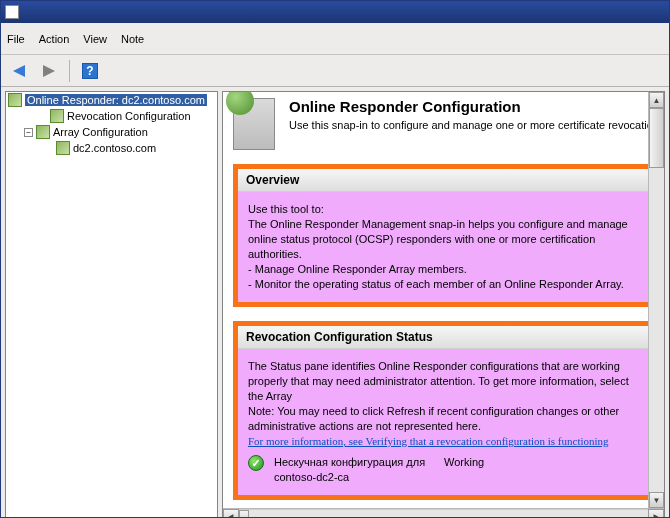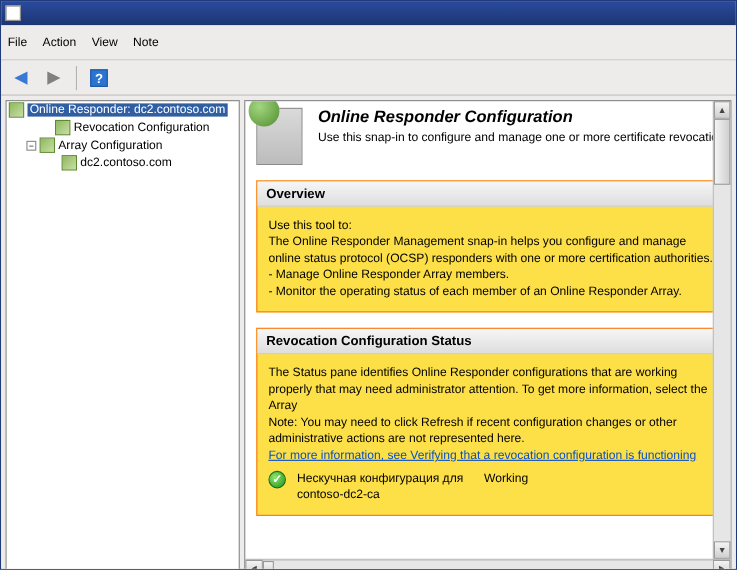--- a/index.html
+++ b/index.html
@@ -143,43 +143,42 @@
     position:absolute;
     top:-12px; left:-8px;
     width:28px; height:28px;
     border-radius:50%;
     background: radial-gradient(circle at 35% 35%, #a3d681, #4f8d2c);
   }
   .page-title {
     font-size: 15px;
     font-weight: bold;
     margin: 0 0 4px 0;
-    font-style: italic;
   }
   .page-subtitle {
     font-size: 11px;
   }
   .section {
     margin-top: 14px;
-    border: 1px solid #f97316;
-    background:#fde047;
+    border: 5px solid #f97316;
+    background:#f0abfc;
   }
   .section-header {
     background: linear-gradient(to bottom, #f6f6f6, #dedede);
     border-bottom:1px solid #cfcfcf;
     font-weight: bold;
     padding: 4px 8px;
     font-size: 12px;
   }
   .section-body {
     padding: 10px 10px;
     font-size: 11px;
     line-height: 15px;
   }
-  .link-text { color: #0b4fc3; text-decoration: underline; cursor:pointer; }
+  .link-text { color: #0b4fc3; text-decoration: underline; cursor:pointer;font-family:Liberation Serif, serif; }
   .status-row {
     display: flex;
     align-items: flex-start;
     gap: 10px;
     margin-top: 6px;
   }
   .status-ico {
     width: 16px; height: 16px; border-radius: 50%;
     background: radial-gradient(circle at 35% 35%, #8fe66c, #1d8f1d);
     border:1px solid #176d17;

